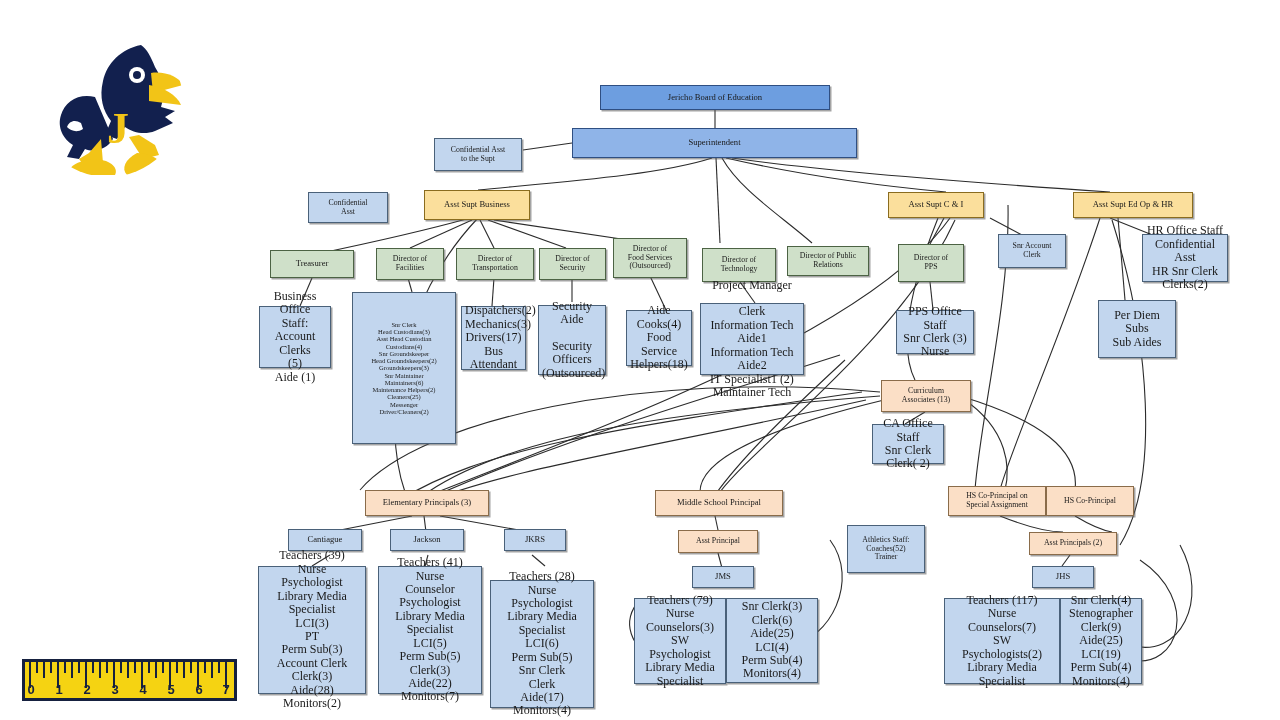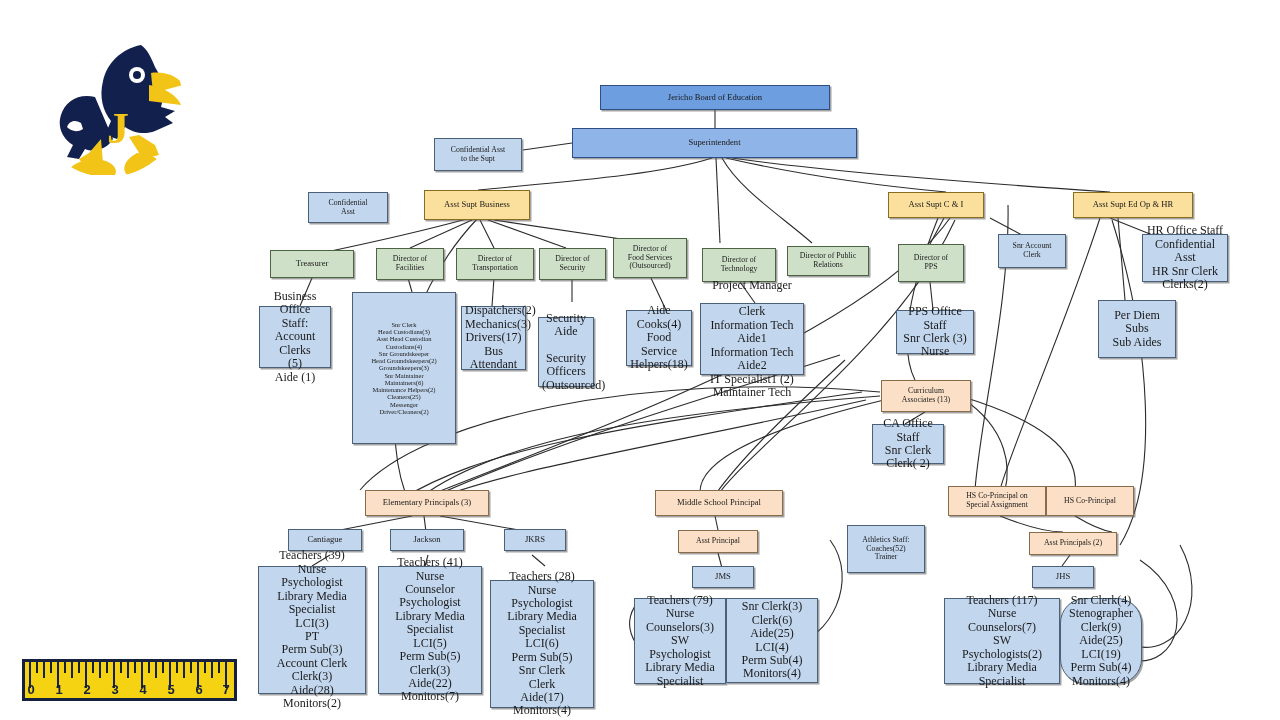--- a/index.html
+++ b/index.html
@@ -278,21 +278,21 @@
 Driver/Cleaners(2)</span>
   </div>
 
   <div class="node blue-light f7" style="left:461px;top:306px;width:65px;height:64px;">
     <span class="pre">Dispatchers(2)
 Mechanics(3)
 Drivers(17)
 Bus Attendant</span>
   </div>
 
-  <div class="node blue-light f7" style="left:538px;top:317px;width:56px;height:70px;">
+  <div class="node blue-light f7" style="left:538px;top:305px;width:68px;height:70px;">
     <span class="pre">Security Aide
 
 Security
 Officers
 (Outsourced)</span>
   </div>
 
   <div class="node blue-light f7" style="left:626px;top:310px;width:66px;height:56px;">
     <span class="pre">Aide
 Cooks(4)
@@ -444,21 +444,21 @@
 
   <div class="node blue-light f7" style="left:944px;top:598px;width:116px;height:86px;">
     <span class="pre">Teachers (117)
 Nurse
 Counselors(7)
 SW
 Psychologists(2)
 Library Media Specialist</span>
   </div>
 
-  <div class="node blue-light f7" style="left:1060px;top:598px;width:82px;height:86px;border-radius:25px;">
+  <div class="node blue-light f7" style="left:1060px;top:598px;width:82px;height:86px;">
     <span class="pre">Snr Clerk(4)
 Stenographer
 Clerk(9)
 Aide(25)
 LCI(19)
 Perm Sub(4)
 Monitors(4)</span>
   </div>
 
 </div>

